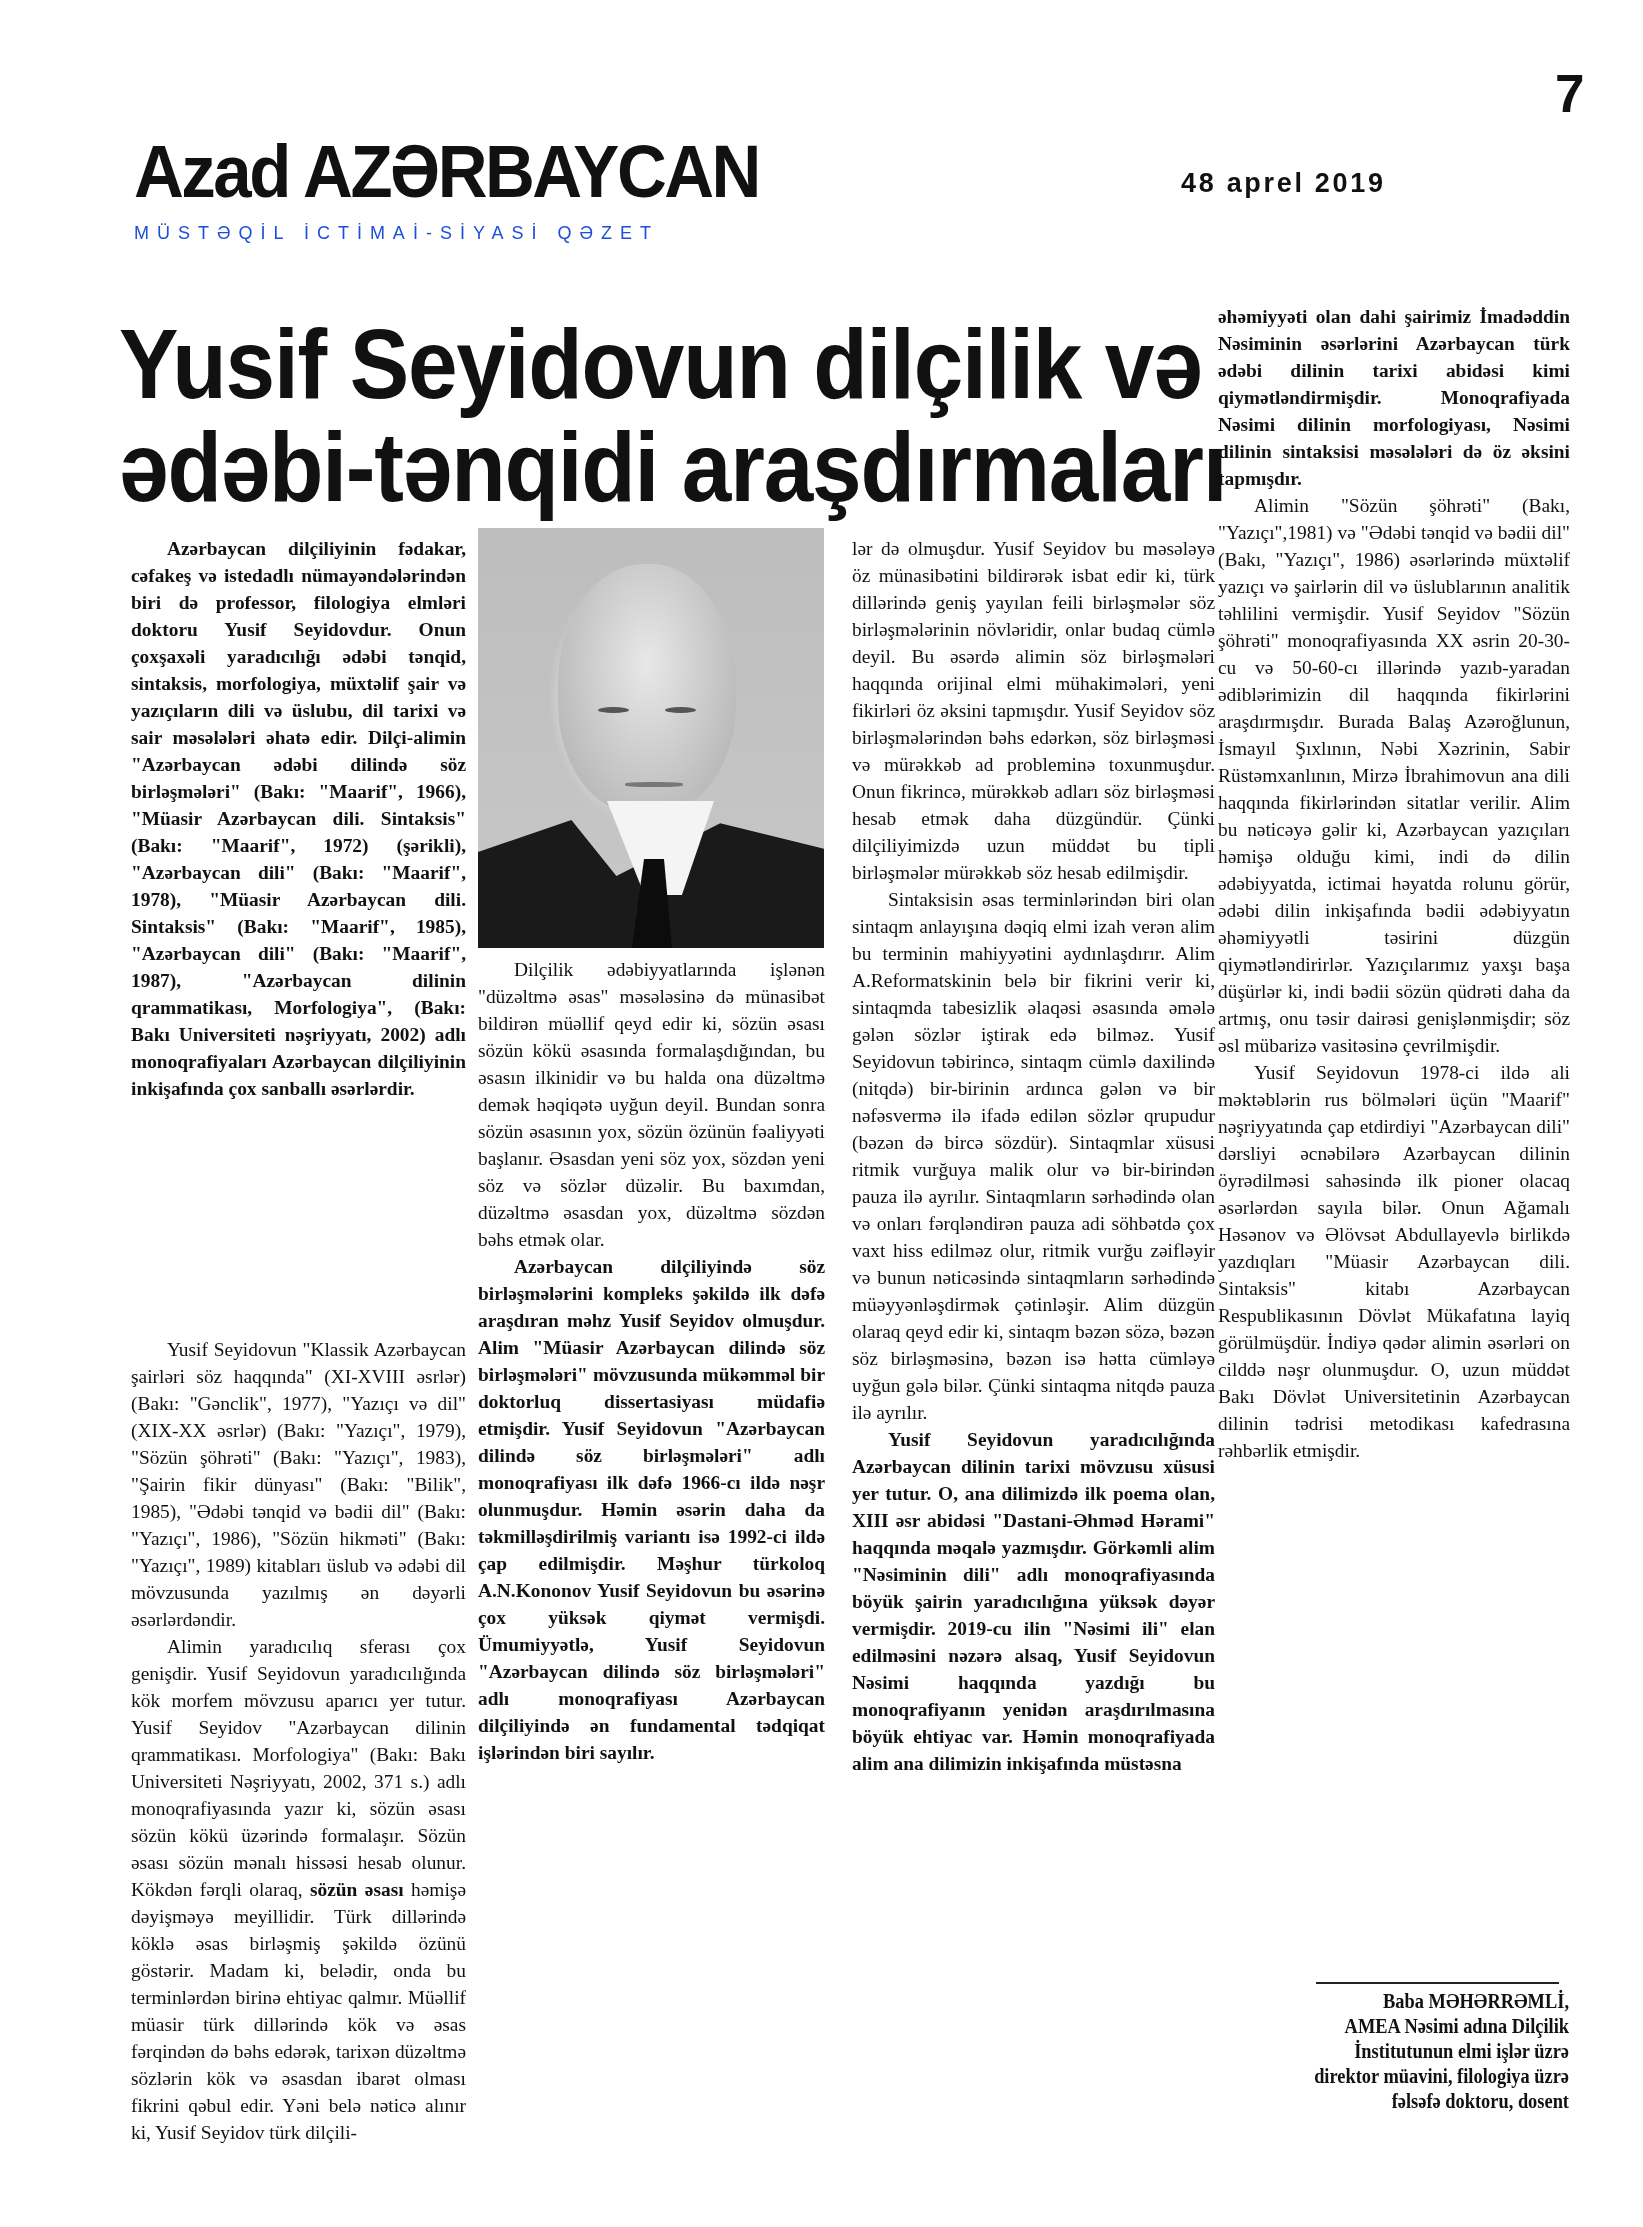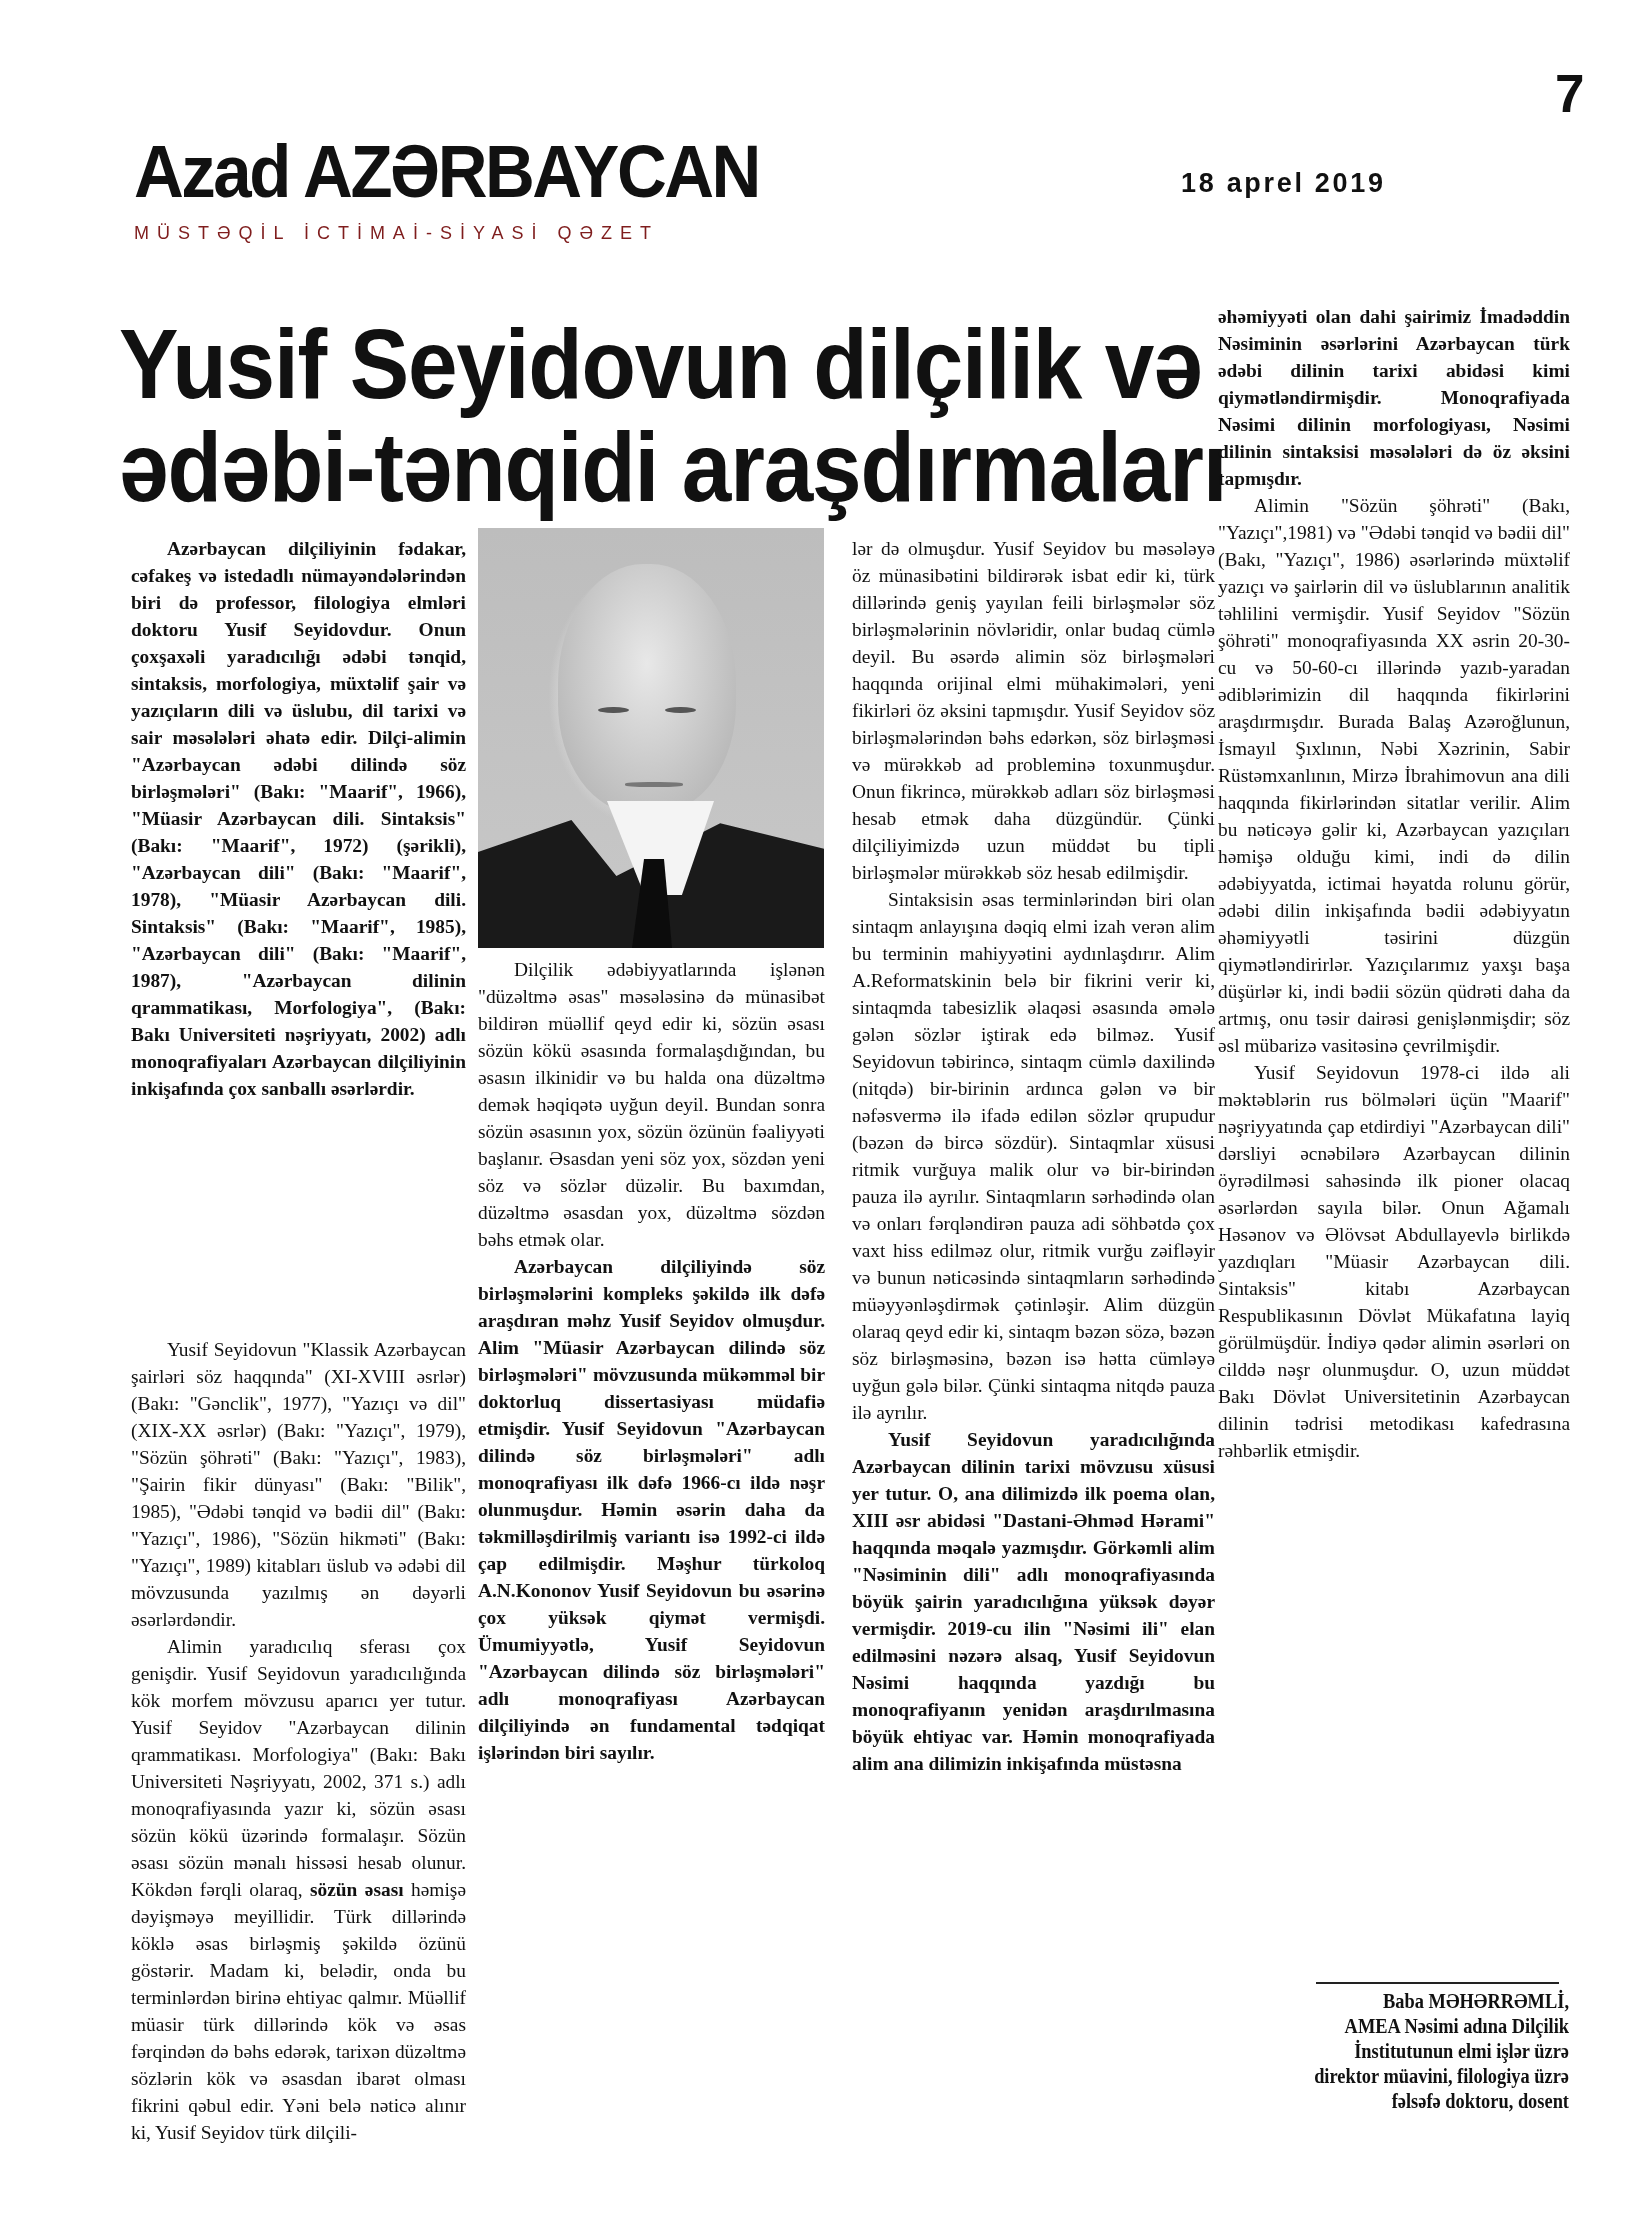--- a/index.html
+++ b/index.html
@@ -1,20 +1,20 @@
 <!DOCTYPE html>
 <html style="font-size:7.1px"><head>
 <meta charset="utf-8">
 <style>
   html, body { margin: 0; padding: 0; background: #ffffff; }
   body { width: 1644px; height: 2363px; position: relative; overflow: hidden; color: #111; font-family: "Liberation Serif", serif; }
   .abs { position: absolute; }
   .page-num { left: 1555px; top: 67px; font-family: "Liberation Sans", sans-serif; font-weight: 700; font-size: 53px; line-height: 1; }
   .masthead-title { left: 134px; top: 134px; font-family: "Liberation Sans", sans-serif; font-weight: 700; font-size: 75px; line-height: 1; letter-spacing: -2.7px; transform: scaleX(0.92); transform-origin: left top; }
-  .masthead-sub { left: 134px; top: 223px; font-family: "Liberation Sans", sans-serif; font-size: 18px; letter-spacing: 8px; color: #7f1d1d; }
+  .masthead-sub { left: 134px; top: 223px; font-family: "Liberation Sans", sans-serif; font-size: 18px; letter-spacing: 8px; color: #1d4ed8; }
   .date { left: 1181px; top: 168px; font-family: "Liberation Sans", sans-serif; font-weight: 700; font-size: 27px; letter-spacing: 2.7px; }
   .headline { left: 119px; top: 312px; width: 1087px; font-family: "Liberation Sans", sans-serif; font-weight: 700; font-size: 99px; line-height: 103px; letter-spacing: -1.3px; transform: scaleX(0.90); transform-origin: left top; white-space: nowrap; }
   .col { position: absolute; font-size: 19.4px; line-height: 27px; text-align: justify; hyphens: manual; }
   .col p { margin: 0; }
   .col p.ind { text-indent: 36px; }
   .b { font-weight: 700; }
   .col1 { left: 131px; top: 535px; width: 335px; }
   .col2 { left: 478px; top: 956px; width: 347px; }
   .col3 { left: 852px; top: 535px; width: 363px; }
   .col4 { left: 1218px; top: 303px; width: 352px; font-family: Liberation Serif, serif; }
@@ -28,21 +28,21 @@
   .sig-rule { left: 1316px; top: 1982px; width: 243px; height: 1.8px; background: #222; }
   .signature { left: 1218px; top: 1989px; width: 351px; text-align: right; font-family: "Liberation Serif", serif; font-weight: 700; font-size: 20px; line-height: 25px; transform: scaleX(0.92); transform-origin: right top; }
 </style>
 </head>
 <body>
 
 <div class="abs page-num">7</div>
 
 <div class="abs masthead-title">Azad AZƏRBAYCAN</div>
 <div class="abs masthead-sub">MÜSTƏQİL İCTİMAİ-SİYASİ QƏZET</div>
-<div class="abs date">18 aprel 2019</div>
+<div class="abs date">48 aprel 2019</div>
 
 <div class="abs headline">
   <div>Yusif Seyidovun dilçilik və</div>
   <div>ədəbi-tənqidi araşdırmaları</div>
 </div>
 
 <div class="abs photo">
   <div class="face">
     <div class="eye" style="left:40px"></div>
     <div class="eye" style="left:107px"></div>

